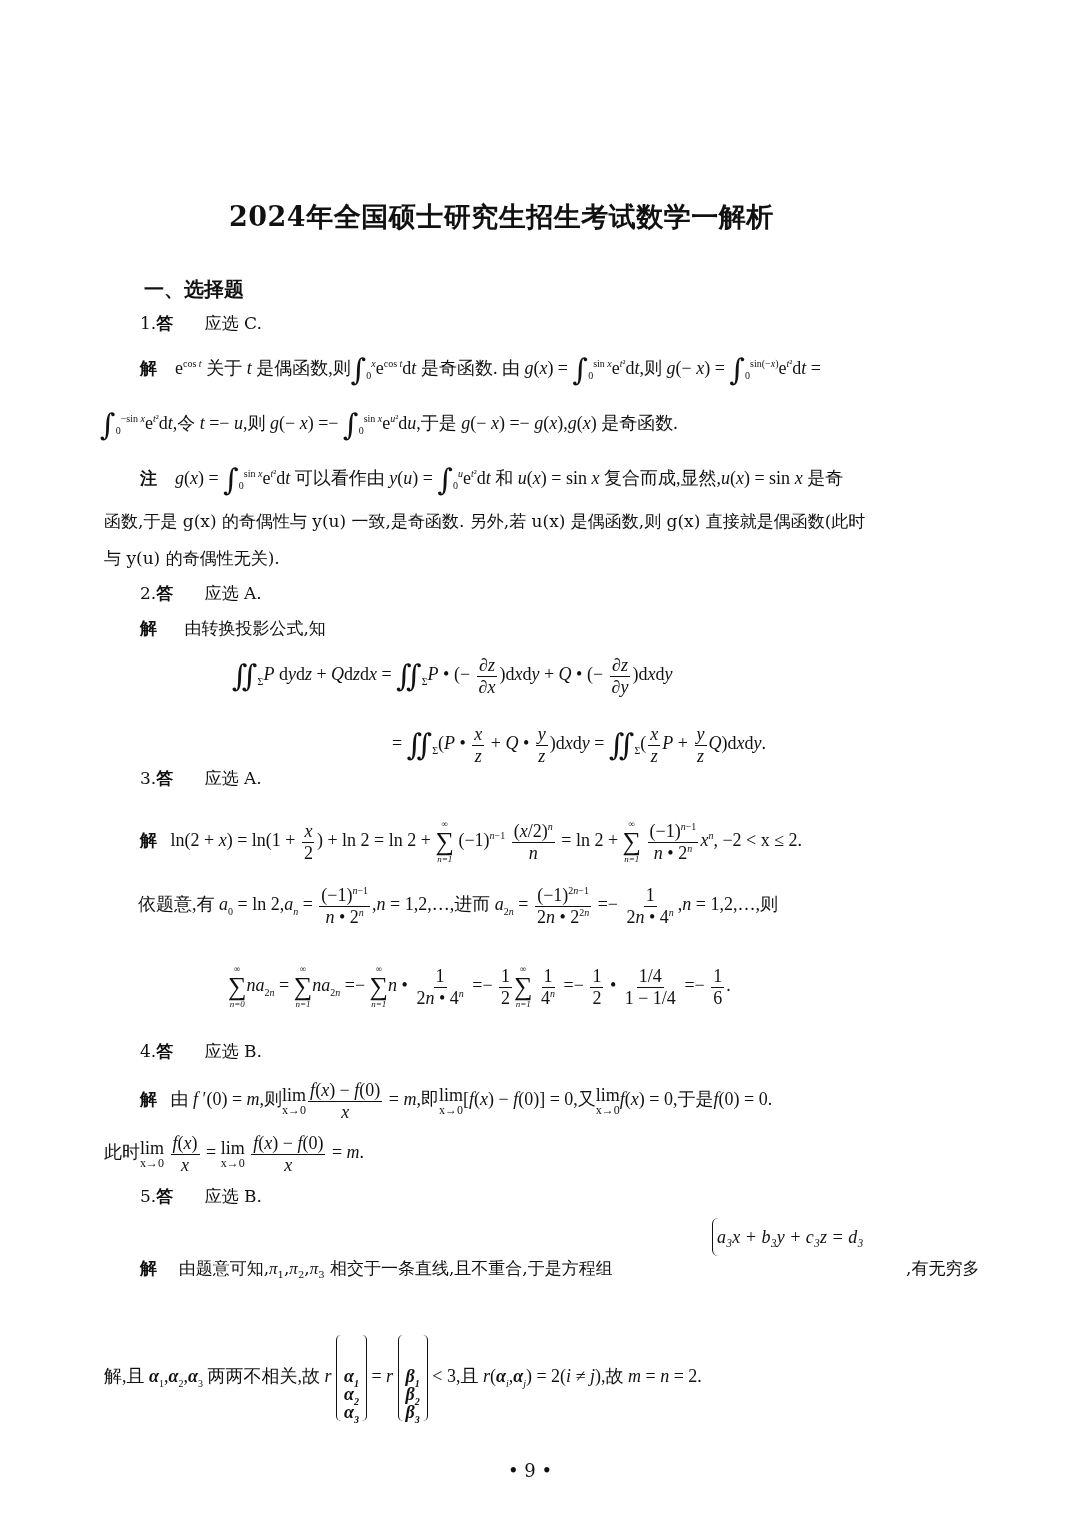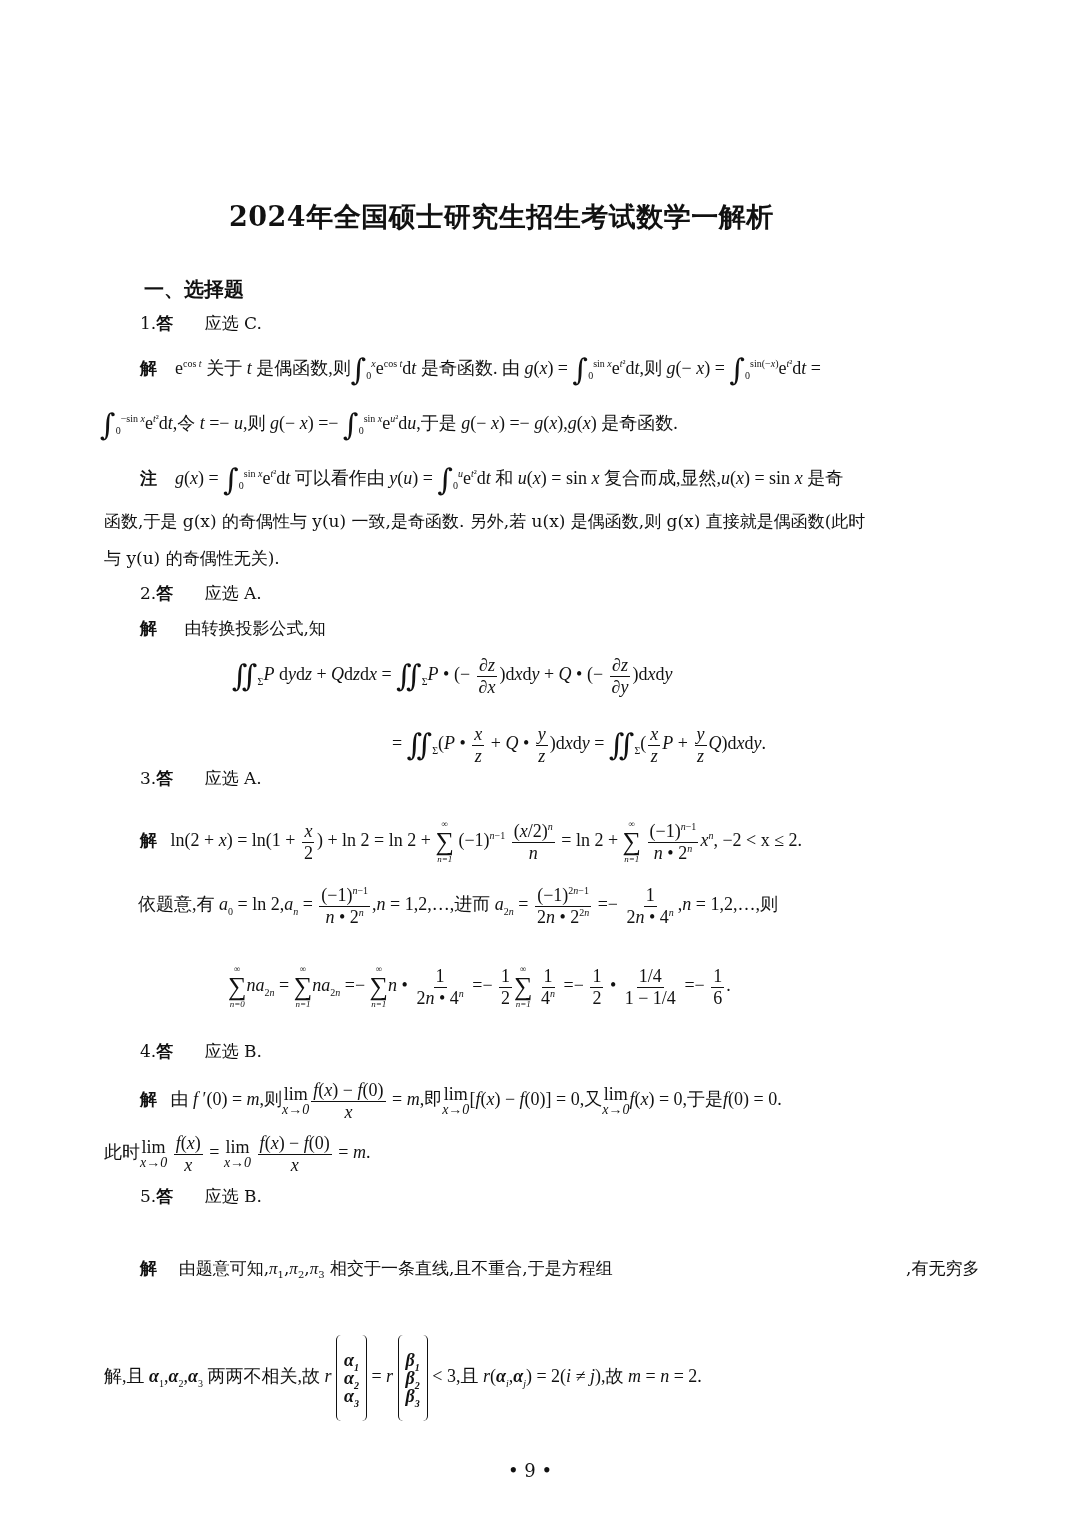--- a/index.html
+++ b/index.html
@@ -10,26 +10,26 @@
   .sec{font-weight:bold;font-size:20px;}
   .bold{font-weight:bold;}
   i,.i{font-style:italic;font-family:"Liberation Serif","DejaVu Serif",serif;}
   .m{font-family:"Liberation Serif","DejaVu Serif",serif;font-size:18px;}
   sup,sub{font-size:10px;line-height:0;}
   .frac{display:inline-flex;flex-direction:column;align-items:center;vertical-align:middle;margin:0 2px;}
   .frac>span{display:block;padding:0 2px;line-height:1.15;}
   .frac>.num{border-bottom:1px solid #111;}
   .int{font-size:30px;font-family:"DejaVu Serif",serif;vertical-align:middle;position:relative;}
   .lim{display:inline-flex;flex-direction:column;align-items:center;vertical-align:middle;line-height:1;}
-  .lim small{font-size:14px;font-style:italic;}
+  .lim small{font-size:12px;}
   .sum{display:inline-flex;flex-direction:column;align-items:center;vertical-align:middle;line-height:1;}
   .sum .s{font-size:26px;}
   .sum small{font-size:9px;font-style:italic;}
   .brace{display:inline-block;border-left:1.5px solid #111;border-radius:6px 0 0 6px;padding-left:4px;}
-  .mat{display:inline-flex;flex-direction:column;justify-content:center;vertical-align:middle;
+  .mat{display:inline-flex;flex-direction:column;justify-content:flex-end;vertical-align:middle;
        border-left:1.5px solid #111;border-right:1.5px solid #111;border-radius:5px;height:86px;padding:0 7px;font-weight:bold;font-style:italic;}
   .pagenum{font-size:18px;}
 </style>
 </head>
 <body>
 
 <div class="abs title" style="left:229px;top:203px;">2024年全国硕士研究生招生考试数学一解析</div>
 <div class="abs sec" style="left:144px;top:279px;">一、选择题</div>
 
 <div class="abs" style="left:140px;top:315px;">
@@ -181,20 +181,21 @@
 
 <div class="abs" style="left:140px;top:1188px;">
   <span>5.</span><span class="bold">答</span>
   <span style="margin-left:26px">应选 B.</span>
 </div>
 <div class="abs" style="left:140px;top:1260px;">
   <span class="bold">解</span>
   &nbsp;&nbsp;&nbsp;<span>由题意可知,</span><i>π</i><sub>1</sub>,<i>π</i><sub>2</sub>,<i>π</i><sub>3</sub> <span>相交于一条直线,且不重合,于是方程组</span>
 </div>
 <div class="abs m brace" style="left:712px;top:1218px;line-height:38px;white-space:normal;width:230px;">
+  <div class="i">a₃x + b₃y + c₃z = d₃</div>
 </div>
 <div class="abs" style="left:906px;top:1260px;">,有无穷多</div>
 <div class="abs m" style="left:104px;top:1335px;">
   <span>解,且</span> <b><i>α</i></b><sub>1</sub>,<b><i>α</i></b><sub>2</sub>,<b><i>α</i></b><sub>3</sub> <span>两两不相关,故</span> <i>r</i> <span class="mat">
       <span>α<sub>1</sub></span>
       <span>α<sub>2</sub></span>
       <span>α<sub>3</sub></span>
     </span> = <i>r</i> <span class="mat">
       <span>β<sub>1</sub></span>
       <span>β<sub>2</sub></span>

